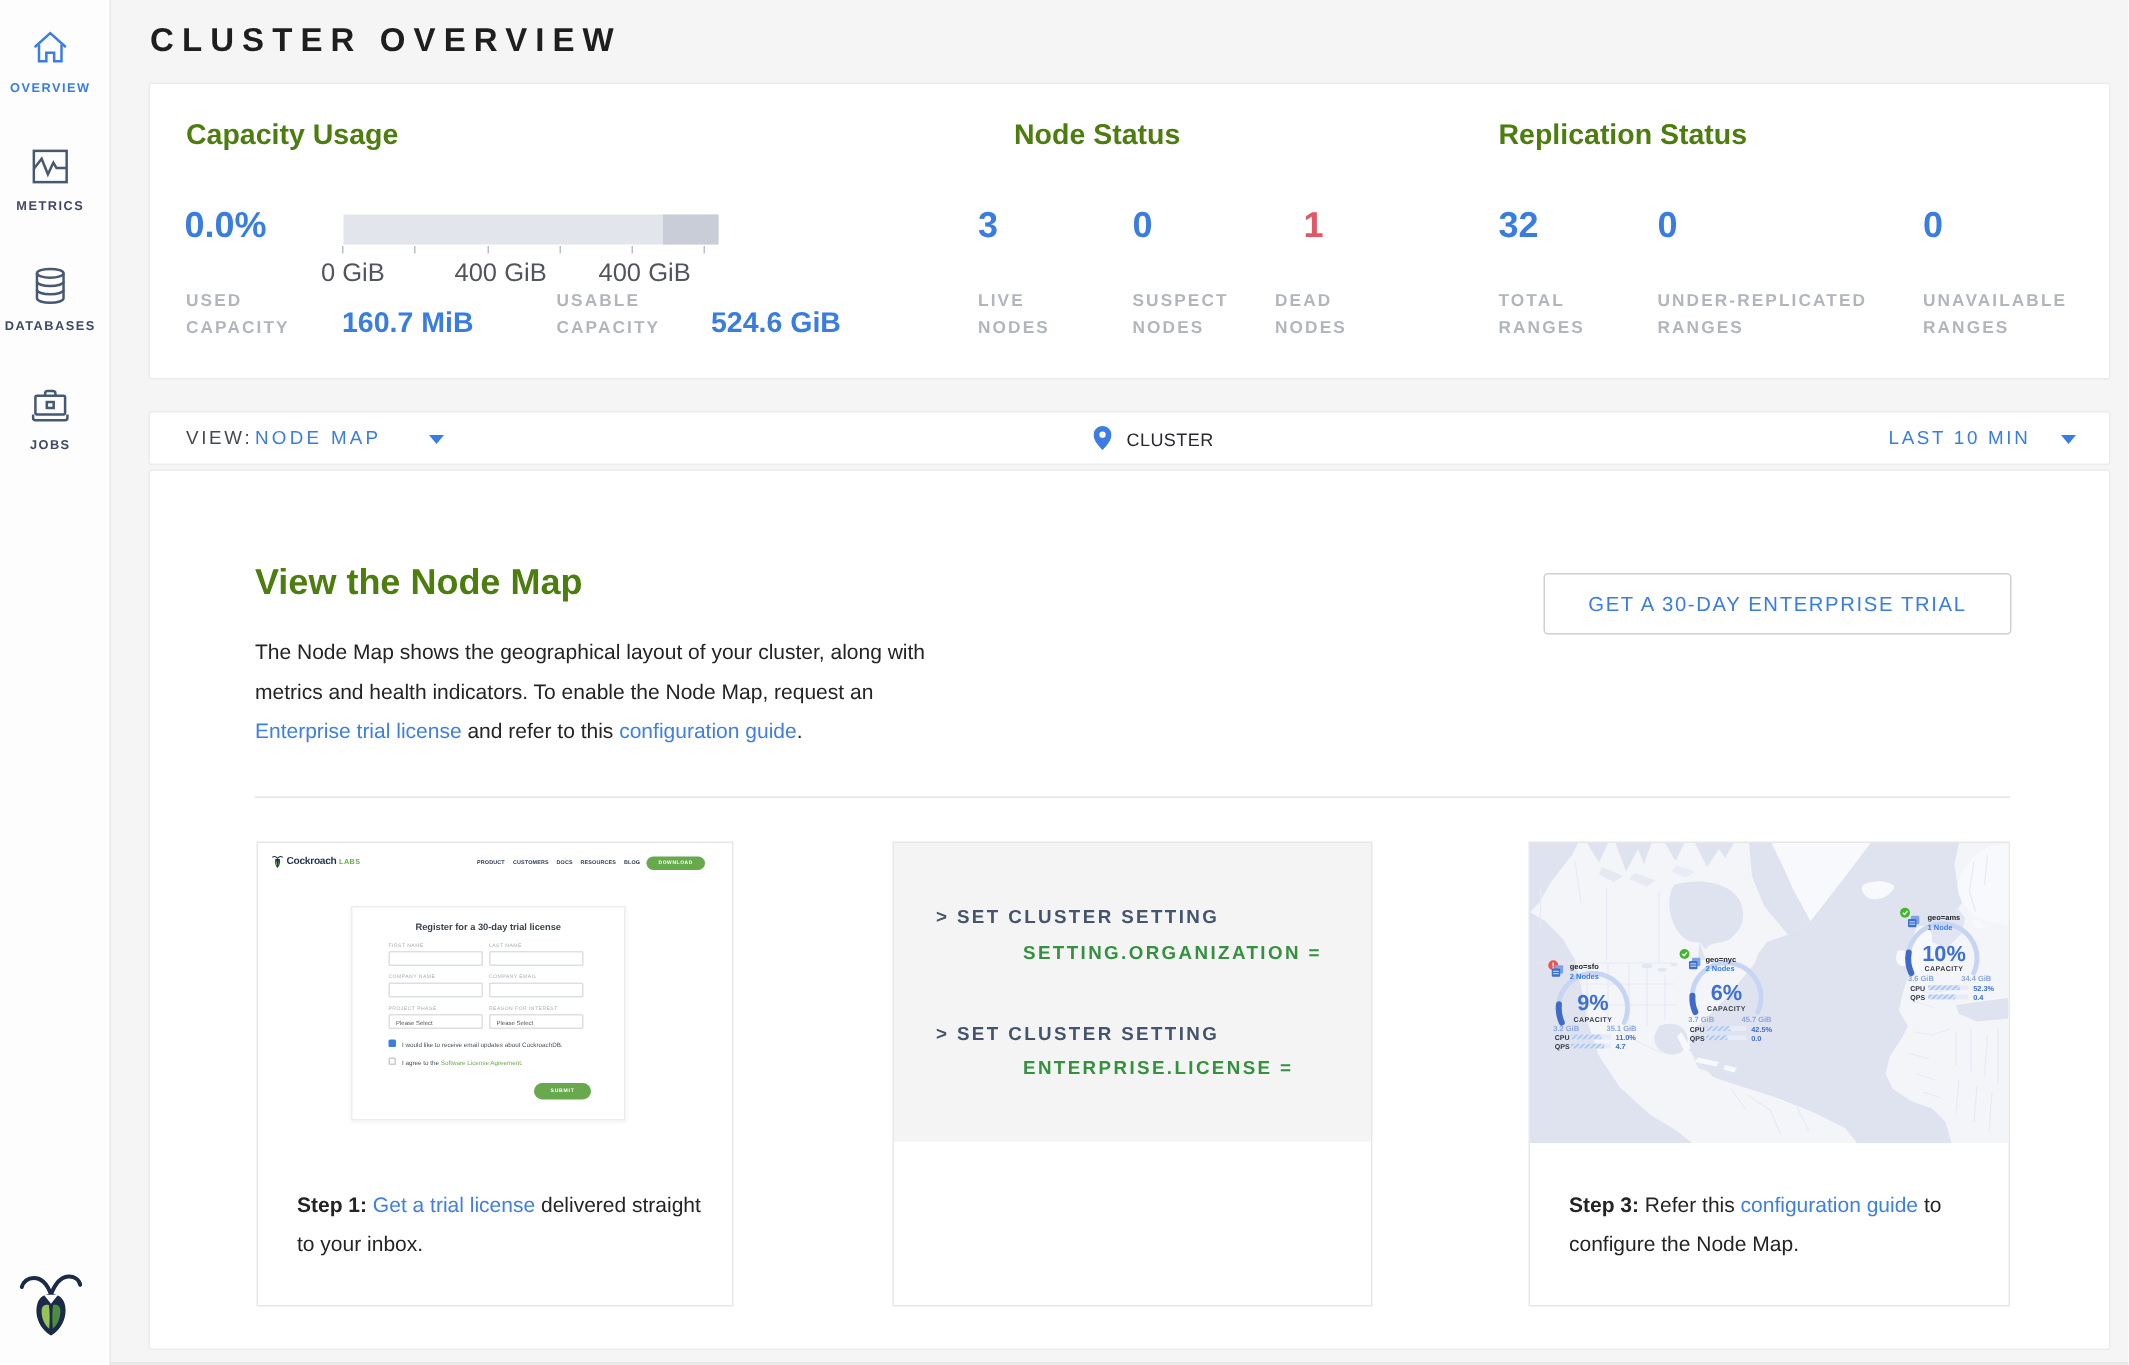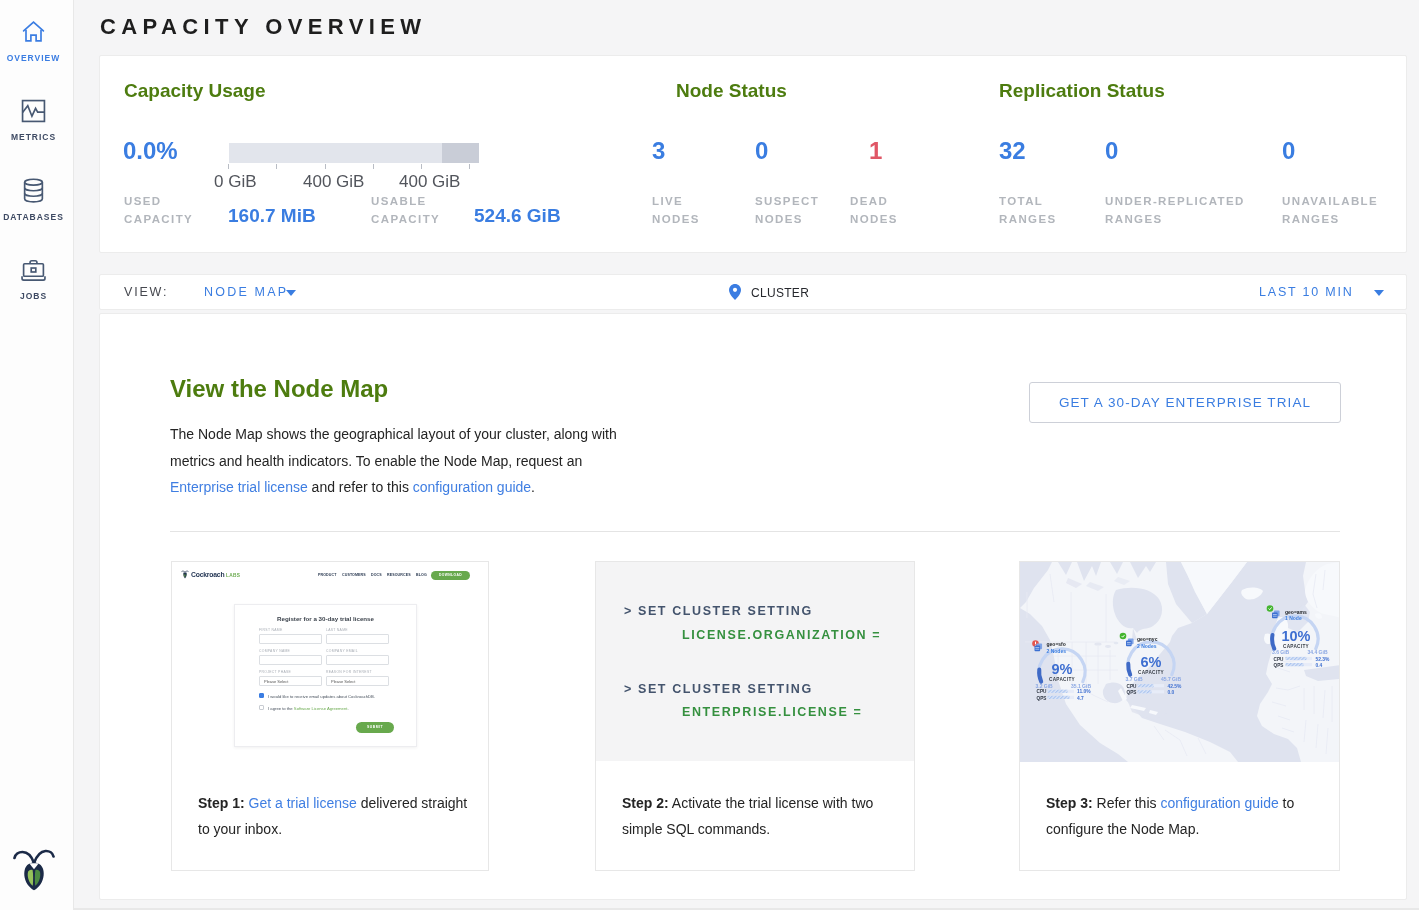--- a/index.html
+++ b/index.html
@@ -137,21 +137,21 @@
   <svg width="42" height="44" viewBox="0 0 42 44" style="position:absolute; left:13px; top:848px;">
     <path d="M1.5 10 C2.3 6.5 5.5 4 9.5 4 C14.8 4 18.6 8.2 21 15 C22.2 17.8 24.2 19.6 27 20.3" fill="none" stroke="#1b2a47" stroke-width="2.7" stroke-linecap="round"></path>
     <path d="M40.5 8.5 C39.7 5 36.5 2.8 32.5 3 C27.4 3.4 23.5 8.2 21 15 C19.8 17.8 17.8 19.6 15 20.3" fill="none" stroke="#1b2a47" stroke-width="2.7" stroke-linecap="round"></path>
     <path d="M21 14.5 C25.2 14.5 28.7 16.8 30 20.8 C31.8 26.5 30.2 33.4 26.2 38 C24.6 39.9 22.9 41.3 21 42.3 C19.1 41.3 17.4 39.9 15.8 38 C11.8 33.4 10.2 26.5 12 20.8 C13.3 16.8 16.8 14.5 21 14.5 Z" fill="#1b2a47"></path>
     <path d="M16.2 15.2 L25.8 15.2 L21 21.2 Z" fill="#fdfdfd"></path>
     <path d="M19.6 22 C20.3 26.6 20.3 32.1 19.8 37.8 C16.4 35.1 14.3 30 14.8 24.9 C15 22.8 17 21.3 19.6 22 Z" fill="#95c25b"></path>
     <path d="M22.4 22 C21.7 26.6 21.7 32.1 22.2 37.8 C25.6 35.1 27.7 30 27.2 24.9 C27 22.8 25 21.3 22.4 22 Z" fill="#4c8b42"></path>
   </svg>
 </div>
 
-<div class="pagetitle">CAPACITY OVERVIEW</div>
+<div class="pagetitle">CLUSTER OVERVIEW</div>
 
 <div class="panel" id="stats">
   <div class="stat-title" style="left:24px; top:24px;">Capacity Usage</div>
   <div class="bignum" style="left:23px; top:81px;">0.0%</div>
 
   <div class="capbar">
       <div class="seg"></div>
     </div>
   <div class="tick" style="left:128px;"></div>
   <div class="tick" style="left:176px;"></div>
@@ -180,21 +180,21 @@
   <div class="bignum" style="left:899px; top:81px;">32</div>
   <div class="bignum" style="left:1005px; top:81px;">0</div>
   <div class="bignum" style="left:1182px; top:81px;">0</div>
   <div class="gmlabel" style="left:899px; top:140px;">TOTAL<br>RANGES</div>
   <div class="gmlabel" style="left:1005px; top:140px;">UNDER-REPLICATED<br>RANGES</div>
   <div class="gmlabel" style="left:1182px; top:140px;">UNAVAILABLE<br>RANGES</div>
 </div>
 
 <div class="panel" id="viewbar">
   <div class="vb-label" style="left:24px; color:#46484f;">VIEW:</div>
-  <div class="vb-label" style="left:104px; color:#3a7de1; letter-spacing:2.2px;">NODE MAP</div>
+  <div class="vb-label" style="left:70px; color:#3a7de1; letter-spacing:2.2px;">NODE MAP</div>
   <div class="tri" style="left:186px; top:15px;"></div>
   <svg width="12" height="16" viewBox="0 0 12 16" style="position:absolute; left:629px; top:9px;">
     <path d="M6 0 C2.7 0 0 2.7 0 6 C0 10.5 6 16 6 16 C6 16 12 10.5 12 6 C12 2.7 9.3 0 6 0 Z" fill="#3b7de2"></path>
     <circle cx="6" cy="5.8" r="2.1" fill="#fff"></circle>
   </svg>
   <div class="vb-label" style="left:651px; color:#26282d; letter-spacing:0.3px; font-weight:400; font-size:12px; top:11px;">CLUSTER</div>
   <div class="vb-label" style="left:1159px; color:#3a7de1;">LAST 10 MIN</div>
   <div class="tri" style="left:1274px; top:15px;"></div>
 </div>
 
@@ -239,25 +239,24 @@
         <span class="mcheckrow" style="left:33px; top:100.5px;">I agree to the <span style="color:#6aaa4e;">Software License Agreement</span>.</span>
         <div class="msubmit">SUBMIT</div>
       </div>
     </div>
     <div class="caption"><b>Step 1:</b> <a class="link" href="#">Get a trial license</a> delivered straight to your inbox.</div>
   </div>
 
   <div class="card" id="card2">
     <div class="codearea">
       <div class="codeline" style="left:28px; top:42px;">&gt; SET CLUSTER SETTING</div>
-      <div class="codeline green" style="left:86px; top:66px;">LICENSE.ORGANIZATION =</div>
+      <div class="codeline green" style="left:86px; top:66px;">SETTING.ORGANIZATION =</div>
       <div class="codeline" style="left:28px; top:120px;">&gt; SET CLUSTER SETTING</div>
       <div class="codeline green" style="left:86px; top:143px;">ENTERPRISE.LICENSE =</div>
     </div>
-    <div class="caption"><b>Step 2:</b> Activate the trial license with two simple SQL commands.</div>
   </div>
 
   <div class="card" id="card3">
     <div class="maparea" id="nodemap">
     <svg width="319" height="200" viewBox="0 0 319 200">
       <defs>
         <pattern id="hb" width="2.6" height="2.6" patternUnits="userSpaceOnUse" patternTransform="rotate(45)">
           <rect width="2.6" height="2.6" fill="#dde6f7"></rect>
           <rect width="1.2" height="2.6" fill="#aac4f0"></rect>
         </pattern>

